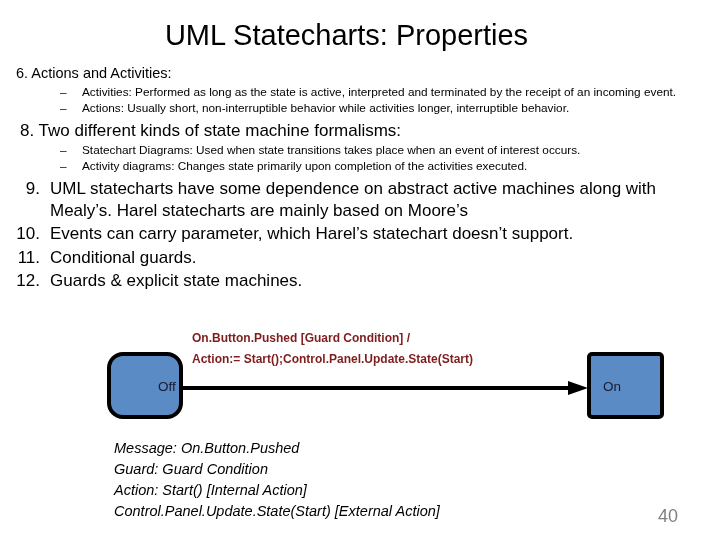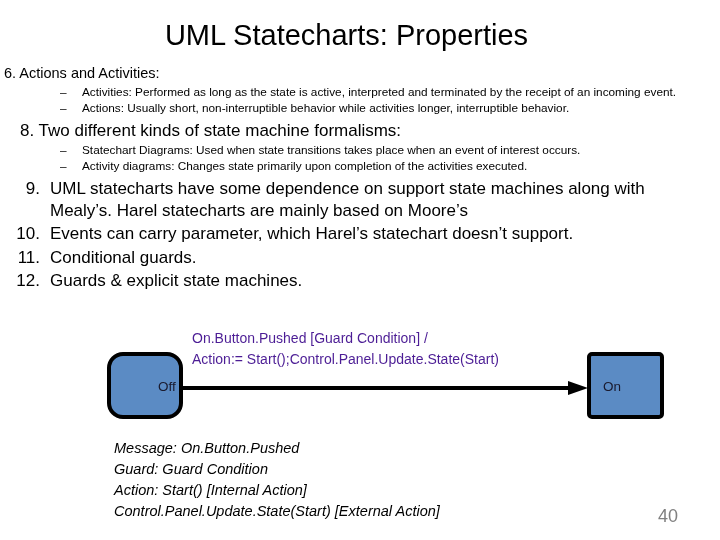--- a/index.html
+++ b/index.html
@@ -42,21 +42,21 @@
     top: 64px;
     width: 720px;
   }
 
   .lvl1 {
     position: relative;
     font-size: 14.5px;
     line-height: 19px;
     font-weight: 400;
     color: #000000;
-    padding-left: 4px;
+    padding-left: 16px;
     margin: 0;
   }
   .lvl1.big {
     font-size: 17px;
     line-height: 21px;
     padding-left: 20px;
   }
   
   .numrow {
     position: relative;
@@ -156,24 +156,25 @@
     height: 0;
     border-top: 7px solid transparent;
     border-bottom: 7px solid transparent;
     border-left: 20px solid #000000;
     pointer-events: auto;
   }
   .transition-label {
     position: absolute;
     left: 192px;
     top: 328px;
-    font-size: 14px;
+    font-size: 12px;
     line-height: 21px;
-    color: #4c1d95;
+    color: #7f1d1d;
     white-space: nowrap;
+    font-weight: bold;
   }
 
   
   .legend {
     position: absolute;
     left: 114px;
     top: 438px;
     font-size: 14.5px;
     line-height: 21px;
     color: #000000;
@@ -227,21 +228,21 @@
 
     <div class="lvl2">
       <span class="dash">–</span>
       <span>Activity diagrams: Changes state primarily upon completion of the activities executed.</span>
     </div>
 
     <div class="sp4"></div>
 
     <div class="numrow">
       <span class="num">9.</span>
-      <span>UML statecharts have some dependence on support state machines along with Mealy’s. Harel statecharts are mainly based on Moore’s</span>
+      <span>UML statecharts have some dependence on abstract active machines along with Mealy’s. Harel statecharts are mainly based on Moore’s</span>
     </div>
 
     <div class="sp2"></div>
 
     <div class="numrow">
       <span class="num">10.</span>
       <span>Events can carry parameter, which Harel’s statechart doesn’t support.</span>
     </div>
 
     <div class="sp2"></div>

